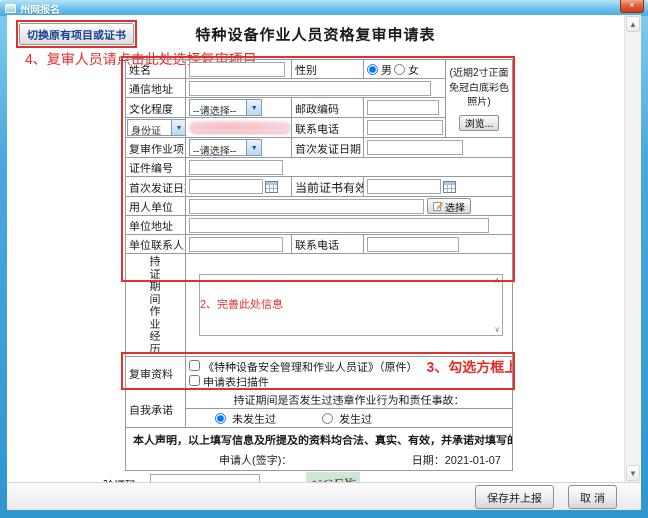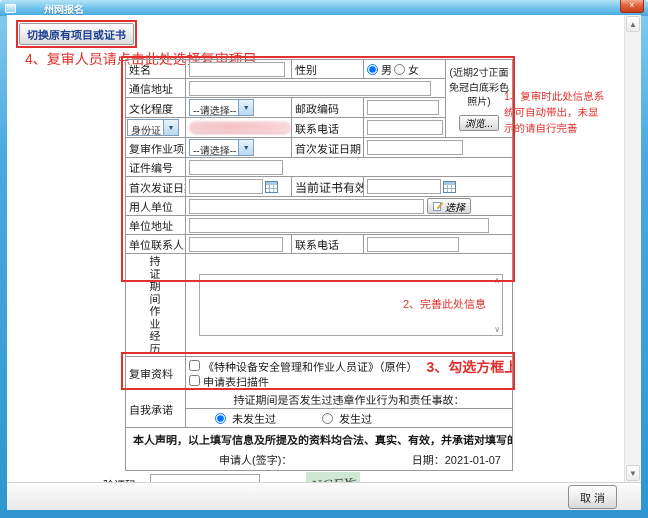--- a/index.html
+++ b/index.html
@@ -3,21 +3,21 @@
 <meta charset="utf-8">
 <style>
   html,body{margin:0;padding:0;background:#fff;}
   *{box-sizing:border-box;}
   .window{position:relative;width:648px;height:518px;margin:0;
     background:linear-gradient(180deg,#86cdee 0%,#4aa9de 30%,#2f96d0 100%);
     border-radius:4px 4px 0 0;overflow:hidden;
     font-family:"Liberation Sans","DejaVu Sans",sans-serif;}
   
   .titlebar{position:absolute;top:0;left:0;right:0;height:15px;display:flex;align-items:center;
-    padding:8px 5px;background:linear-gradient(180deg,#b4e4f8 0%,#6cc0ea 55%,#4aa9de 100%);gap:24px;}
+    padding:8px 5px;background:linear-gradient(180deg,#b4e4f8 0%,#6cc0ea 55%,#4aa9de 100%);}
   .win-icon{width:11px;height:9px;border:1px solid #fff;background:linear-gradient(180deg,#e8f6ff,#8fd0f0);
     border-radius:1px;flex:0 0 auto;}
   .title-text{margin-left:4px;font-size:10px;font-weight:bold;color:#fff;
     text-shadow:0 1px 1px #2e7fae;white-space:nowrap;}
   .close-btn{position:absolute;right:4px;top:0;width:24px;height:13px;
     background:linear-gradient(180deg,#f5ab90 0%,#e2613c 45%,#c8401f 100%);
     border:1px solid #9c2f14;border-top:none;border-radius:0 0 3px 3px;
     color:#fff;font-size:9px;line-height:11px;text-align:center;cursor:pointer;}
   
   .client{position:absolute;left:7px;top:15px;width:634px;height:495px;background:#fff;
@@ -47,36 +47,36 @@
   
   .form-wrap{position:absolute;left:118px;top:44px;width:387px;}
   table.form{border-collapse:collapse;table-layout:fixed;width:387px;font-size:11px;color:#1a1a1a;}
   table.form td{border:1px solid #999;padding:1px 3px;height:19px;overflow:hidden;
     white-space:nowrap;vertical-align:middle;}
   td.lbl{padding-left:4px;}
   .ipt{border:1px solid #a7a7a7;height:15px;font-size:11px;padding:0 2px;background:#fff;
     vertical-align:middle;font-family:inherit;}
   .dd{display:inline-flex;align-items:stretch;border:1px solid #7f9db9;background:#fff;height:17px;
     vertical-align:middle;cursor:pointer;}
-  .dd-text{font-size:10px;padding:2px 2px 0 3px;color:#333;}
+  .dd-text{font-size:10px;padding:2px 10px 0 3px;color:#333;}
   .dd-arrow{width:15px;background:linear-gradient(180deg,#eaf4fc,#b9d8ef);border-left:1px solid #7f9db9;
     color:#27567f;font-size:7px;display:flex;align-items:center;justify-content:center;}
   .redact{display:inline-block;width:102px;height:13px;border-radius:7px;vertical-align:middle;
     background:radial-gradient(ellipse at 40% 50%,#f3bcc4 0%,#f6d2d6 60%,#fbe8ea 100%);
     filter:blur(1px);border-bottom:1px solid #e39aa4;}
   .cal-ico{vertical-align:middle;margin-left:2px;}
   .mini-btn{background:linear-gradient(180deg,#fdfdfd,#dadada);border:1px solid #8f8f8f;border-radius:2px;
     font-size:10px;padding:0 5px;height:16px;cursor:pointer;font-family:inherit;display:inline-flex;
-    align-items:center;gap:2px;vertical-align:middle;font-style:italic;}
+    align-items:center;gap:2px;vertical-align:middle;}
   .photo-cell{text-align:center;white-space:normal !important;vertical-align:middle;}
   .photo-note{font-size:10px;line-height:1.45;color:#1a1a1a;}
   .vlabel{width:12px;margin:0 auto;line-height:12.5px;font-size:11px;word-break:break-all;
     white-space:normal;text-align:left;}
   .ta{position:relative;margin:5px 6px 5px 10px;height:62px;border:1px solid #a7a7a7;background:#fff;}
-  .ta-text{position:absolute;left:0;right:16px;top:20px;text-align:right;font-size:11px;}
+  .ta-text{position:absolute;left:0;right:16px;top:20px;text-align:left;font-size:11px;}
   .ta-up{position:absolute;right:2px;top:1px;color:#8a8a8a;font-size:8px;}
   .ta-down{position:absolute;right:2px;bottom:1px;color:#8a8a8a;font-size:8px;}
   .chk-line{display:flex;align-items:center;gap:3px;height:15px;}
   .chk-line input{width:11px;height:11px;margin:0;}
   .commit-q{text-align:center;}
   .radio-line{display:flex;align-items:center;gap:6px;padding-left:26px;}
   .radio-line input{width:11px;height:11px;margin:0;}
   .radio-gap{width:34px;}
   .stmt{font-weight:bold;font-size:11px;padding:2px 2px 3px 4px;white-space:nowrap;}
   .sign-line{display:flex;font-size:11px;padding:1px 8px 2px 90px;}
@@ -107,23 +107,23 @@
   <div class="close-btn">×</div>
 
   <div class="client">
     <div class="main">
       <div class="page">
 
         <div class="switch-wrap">
           <button class="switch-btn">切换原有项目或证书</button>
         </div>
 
+        <div class="page-title">特种设备作业人员资格复审申请表</div>
 
         <div class="note-red note4">4、复审人员请点击此处选择复审项目</div>
-        <div class="note-red note1">1、复审时此处信息系统可自动带出，未显示的请自行完善</div>
 
         <div class="form-wrap">
           <table class="form">
             <colgroup>
               <col style="width:60px">
                 <col style="width:106px">
                 <col style="width:72px">
               <col style="width:82px">
                 <col style="width:67px">
             </colgroup>
@@ -302,17 +302,18 @@
 
       </div>
 
       <div class="vscroll">
         <div class="vs-btn vs-up">▲</div>
         <div class="vs-btn vs-down">▼</div>
       </div>
     </div>
 
     <div class="footer">
+      <button class="btn">保存并上报</button>
       <button class="btn">取 消</button>
     </div>
   </div>
 
 </div>
 
 </body></html>

